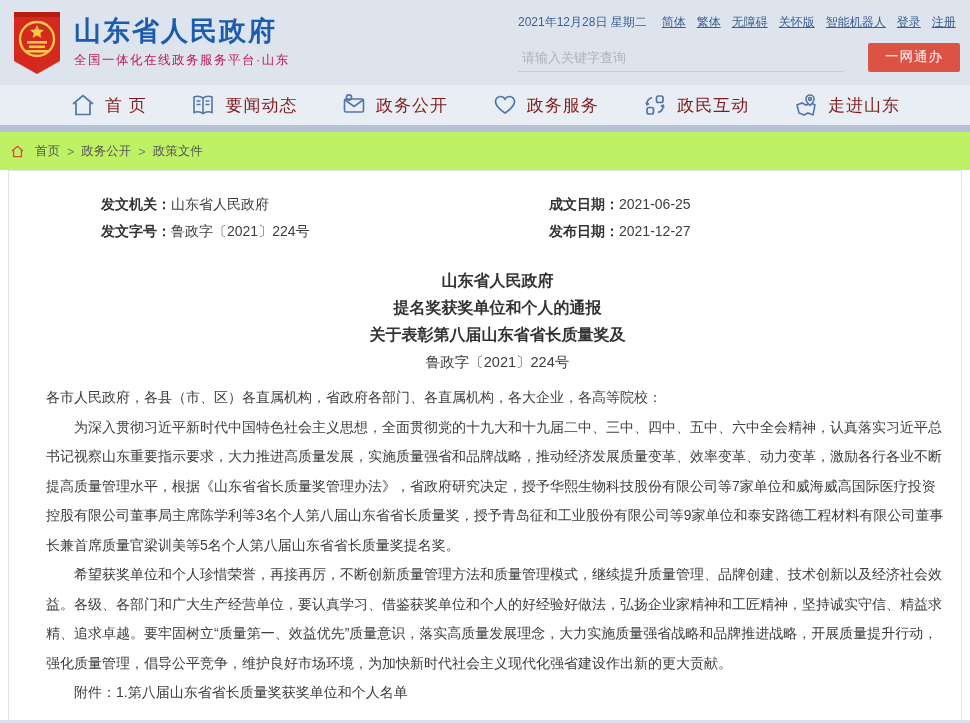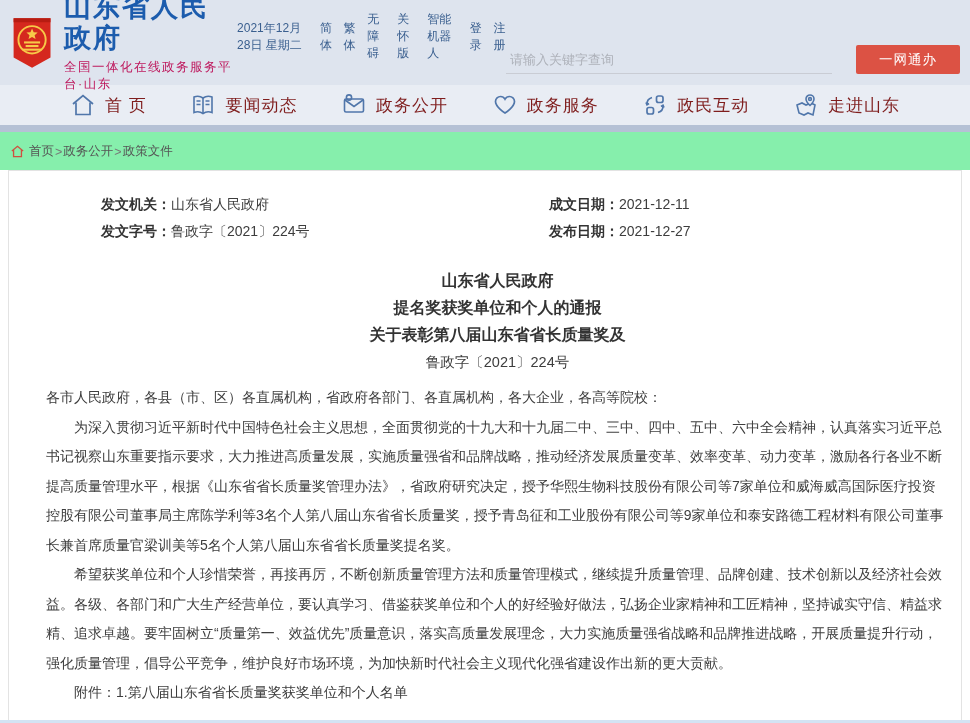--- a/index.html
+++ b/index.html
@@ -17,53 +17,53 @@
     padding: 0 10px 0 12px;
   }
   .brand { display: flex; align-items: center; }
   .brand-emblem { width: 50px; height: 64px; margin-right: 12px; }
   .site-title {
     font-size: 27px; font-weight: bold; color: #1c5cad; letter-spacing: 2px;
     line-height: 1.15;
   }
   .site-subtitle { font-size: 12.5px; color: #be185d; letter-spacing: 1.5px; margin-top: 5px; }
 
-  .header-right { display: flex; align-items: flex-end; }
+  .header-right { display: flex; flex-direction: column; align-items: flex-start; }
   .top-links { font-size: 12px; color: #3a5f8f; display: flex; gap: 11px; align-items: center; margin-bottom: 12px; }
-  .top-links a { color: #3a5f8f; }
+  .top-links a { color: #3a5f8f; text-decoration: underline; }
   .top-links .date { margin-right: 4px; }
   .search-row { display: flex; align-items: flex-end; gap: 24px; }
   .search-input {
     width: 326px; border: none; border-bottom: 1px solid #c9ccd4; background: transparent;
     font-size: 13px; padding: 6px 4px; color: #555; outline: none;
     font-family: "Liberation Sans", "DejaVu Sans", sans-serif;
   }
   .search-input::placeholder { color: #aeb2ba; }
   .portal-btn {
     background: #dc5244; color: #fff; border: none; border-radius: 2px;
-    width: 104px; height: 29px; font-size: 13.5px; cursor: pointer; letter-spacing: 1px;
+    width: 92px; height: 29px; font-size: 13.5px; cursor: pointer; letter-spacing: 1px;
     font-family: "Liberation Sans", "DejaVu Sans", sans-serif;
   }
 
   
   .main-nav {
     height: 40px; background: #e9edf4;
     display: flex; align-items: center; justify-content: space-between;
     padding: 0 70px 0 70px;
   }
   .nav-item { display: flex; align-items: center; gap: 9px; cursor: pointer; }
   .nav-item .nav-ic { width: 26px; height: 26px; color: #5076aa; display: inline-flex; }
   .nav-item .nav-label { font-size: 17px; color: #7f1d1d; letter-spacing: 1px; }
 
   .nav-strip { height: 7px; background: #b5c1d5; }
 
   
   .breadcrumb {
-    display: flex; align-items: center; gap: 0;
-    padding: 11px 0 10px 10px; font-size: 12.5px; color: #555; background: #86efac;
+    display: flex; align-items: center; gap: 6px;
+    padding: 11px 0 10px 10px; font-size: 12.5px; color: #555; background: #bef264;
   }
   .breadcrumb a { color: #555; }
   .breadcrumb .sep { color: #777; margin: 0 1px; }
   .home-ic { display: inline-flex; width: 15px; height: 15px; color: #d05040; margin-right: 4px; }
 
   
   .content-box {
     margin: 0 8px; border: 1px solid #e3e3e3; background: #fff; min-height: 600px;
   }
   .meta-grid {
@@ -201,21 +201,21 @@
   <a>政策文件</a>
 </div>
 
 <main class="content-box">
   <div class="meta-grid">
     <div class="meta-row">
       <div class="meta-cell">
         <span class="meta-label">发文机关：</span><span class="meta-value">山东省人民政府</span>
       </div>
       <div class="meta-cell">
-        <span class="meta-label">成文日期：</span><span class="meta-value">2021-12-11</span>
+        <span class="meta-label">成文日期：</span><span class="meta-value">2021-06-25</span>
       </div>
     </div>
     <div class="meta-row">
       <div class="meta-cell">
         <span class="meta-label">发文字号：</span><span class="meta-value">鲁政字〔2021〕224号</span>
       </div>
       <div class="meta-cell">
         <span class="meta-label">发布日期：</span><span class="meta-value">2021-12-27</span>
       </div>
     </div>

